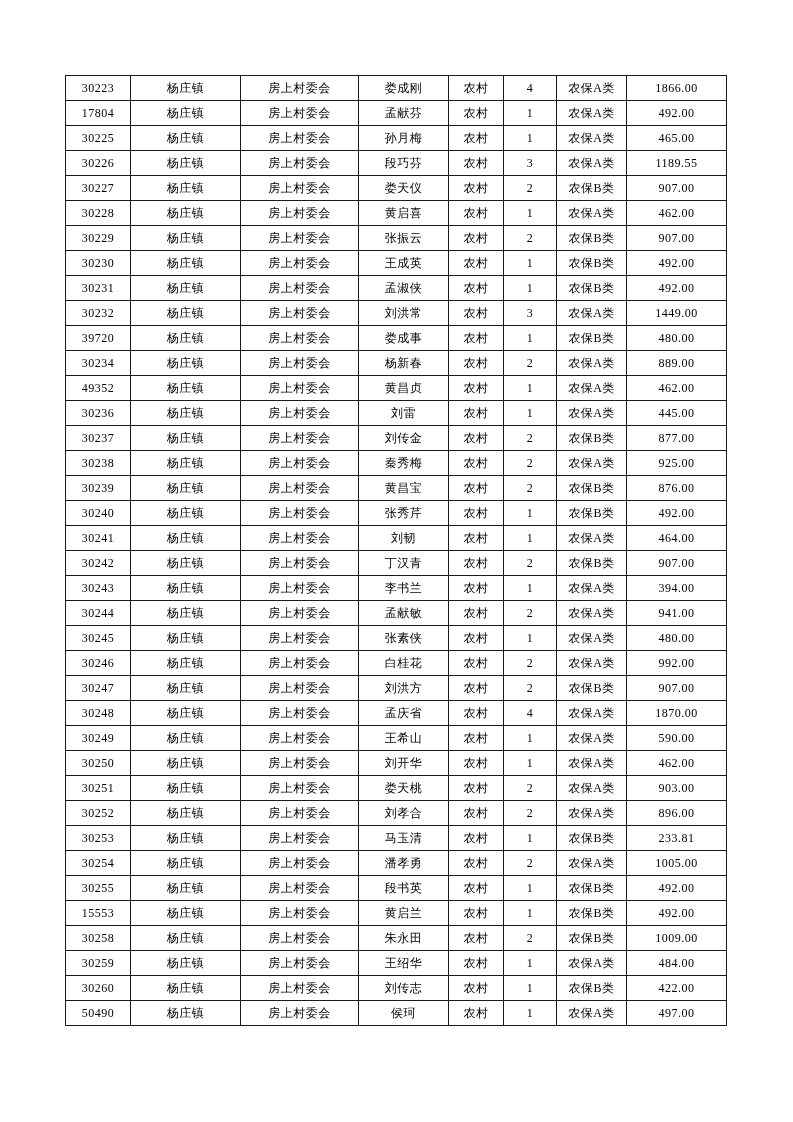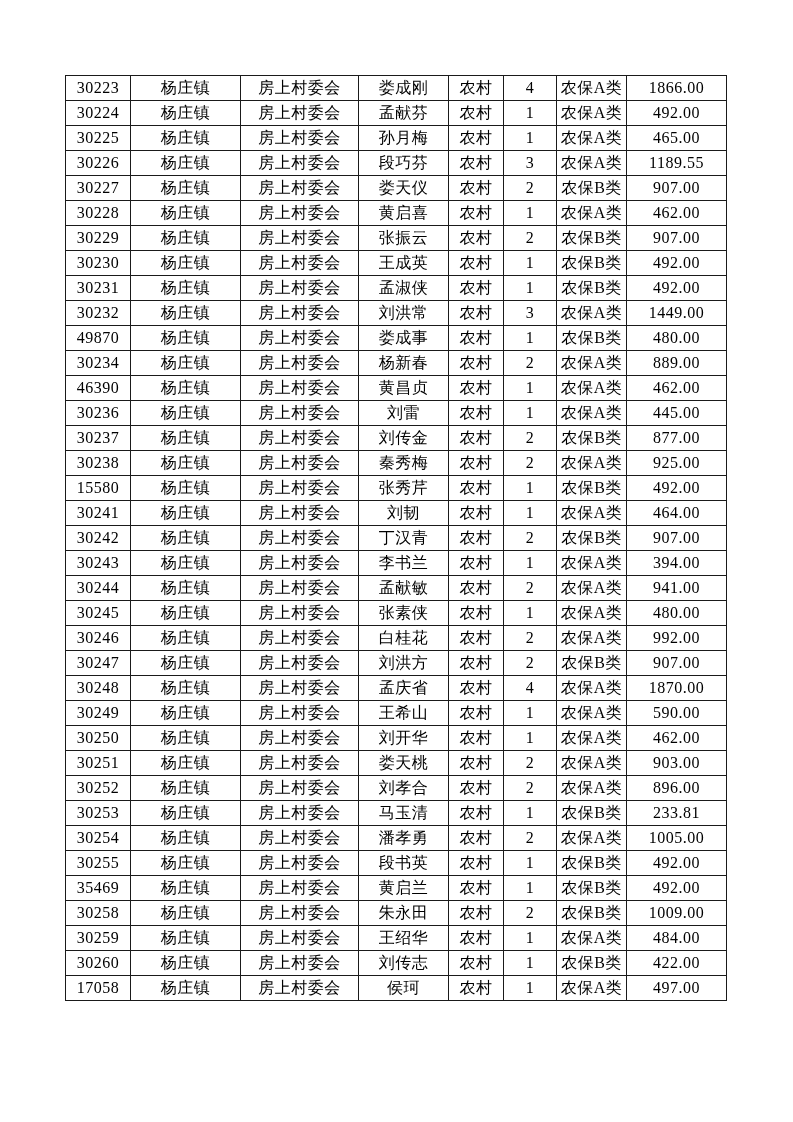--- a/index.html
+++ b/index.html
@@ -15,21 +15,21 @@
     background: #ffffff;
     overflow: hidden;
   }
   table.data-table {
     position: absolute;
     left: 65px;
     top: 75px;
     border-collapse: collapse;
     table-layout: fixed;
     width: 625px;
-    font-size: 16px;
+    font-size: 12px;
     color: #000000;
   }
   table.data-table td {
     border: 1px solid #1a1a1a;
     height: 24px;
     padding: 0 2px;
     text-align: center;
     vertical-align: middle;
     white-space: nowrap;
     overflow: hidden;
@@ -54,21 +54,21 @@
           <td class="col-0">30223</td>
           <td class="col-1">杨庄镇</td>
           <td class="col-2">房上村委会</td>
           <td class="col-3">娄成刚</td>
           <td class="col-4">农村</td>
           <td class="col-5">4</td>
           <td class="col-6">农保A类</td>
           <td class="col-7">1866.00</td>
         </tr>
         <tr>
-          <td class="col-0">30224</td>
+          <td class="col-0">17804</td>
           <td class="col-1">杨庄镇</td>
           <td class="col-2">房上村委会</td>
           <td class="col-3">孟献芬</td>
           <td class="col-4">农村</td>
           <td class="col-5">1</td>
           <td class="col-6">农保A类</td>
           <td class="col-7">492.00</td>
         </tr>
         <tr>
           <td class="col-0">30225</td>
@@ -144,41 +144,41 @@
           <td class="col-0">30232</td>
           <td class="col-1">杨庄镇</td>
           <td class="col-2">房上村委会</td>
           <td class="col-3">刘洪常</td>
           <td class="col-4">农村</td>
           <td class="col-5">3</td>
           <td class="col-6">农保A类</td>
           <td class="col-7">1449.00</td>
         </tr>
         <tr>
-          <td class="col-0">49870</td>
+          <td class="col-0">39720</td>
           <td class="col-1">杨庄镇</td>
           <td class="col-2">房上村委会</td>
           <td class="col-3">娄成事</td>
           <td class="col-4">农村</td>
           <td class="col-5">1</td>
           <td class="col-6">农保B类</td>
           <td class="col-7">480.00</td>
         </tr>
         <tr>
           <td class="col-0">30234</td>
           <td class="col-1">杨庄镇</td>
           <td class="col-2">房上村委会</td>
           <td class="col-3">杨新春</td>
           <td class="col-4">农村</td>
           <td class="col-5">2</td>
           <td class="col-6">农保A类</td>
           <td class="col-7">889.00</td>
         </tr>
         <tr>
-          <td class="col-0">46390</td>
+          <td class="col-0">49352</td>
           <td class="col-1">杨庄镇</td>
           <td class="col-2">房上村委会</td>
           <td class="col-3">黄昌贞</td>
           <td class="col-4">农村</td>
           <td class="col-5">1</td>
           <td class="col-6">农保A类</td>
           <td class="col-7">462.00</td>
         </tr>
         <tr>
           <td class="col-0">30236</td>
@@ -204,21 +204,31 @@
           <td class="col-0">30238</td>
           <td class="col-1">杨庄镇</td>
           <td class="col-2">房上村委会</td>
           <td class="col-3">秦秀梅</td>
           <td class="col-4">农村</td>
           <td class="col-5">2</td>
           <td class="col-6">农保A类</td>
           <td class="col-7">925.00</td>
         </tr>
         <tr>
-          <td class="col-0">15580</td>
+          <td class="col-0">30239</td>
+          <td class="col-1">杨庄镇</td>
+          <td class="col-2">房上村委会</td>
+          <td class="col-3">黄昌宝</td>
+          <td class="col-4">农村</td>
+          <td class="col-5">2</td>
+          <td class="col-6">农保B类</td>
+          <td class="col-7">876.00</td>
+        </tr>
+        <tr>
+          <td class="col-0">30240</td>
           <td class="col-1">杨庄镇</td>
           <td class="col-2">房上村委会</td>
           <td class="col-3">张秀芹</td>
           <td class="col-4">农村</td>
           <td class="col-5">1</td>
           <td class="col-6">农保B类</td>
           <td class="col-7">492.00</td>
         </tr>
         <tr>
           <td class="col-0">30241</td>
@@ -364,21 +374,21 @@
           <td class="col-0">30255</td>
           <td class="col-1">杨庄镇</td>
           <td class="col-2">房上村委会</td>
           <td class="col-3">段书英</td>
           <td class="col-4">农村</td>
           <td class="col-5">1</td>
           <td class="col-6">农保B类</td>
           <td class="col-7">492.00</td>
         </tr>
         <tr>
-          <td class="col-0">35469</td>
+          <td class="col-0">15553</td>
           <td class="col-1">杨庄镇</td>
           <td class="col-2">房上村委会</td>
           <td class="col-3">黄启兰</td>
           <td class="col-4">农村</td>
           <td class="col-5">1</td>
           <td class="col-6">农保B类</td>
           <td class="col-7">492.00</td>
         </tr>
         <tr>
           <td class="col-0">30258</td>
@@ -404,21 +414,21 @@
           <td class="col-0">30260</td>
           <td class="col-1">杨庄镇</td>
           <td class="col-2">房上村委会</td>
           <td class="col-3">刘传志</td>
           <td class="col-4">农村</td>
           <td class="col-5">1</td>
           <td class="col-6">农保B类</td>
           <td class="col-7">422.00</td>
         </tr>
         <tr>
-          <td class="col-0">17058</td>
+          <td class="col-0">50490</td>
           <td class="col-1">杨庄镇</td>
           <td class="col-2">房上村委会</td>
           <td class="col-3">侯珂</td>
           <td class="col-4">农村</td>
           <td class="col-5">1</td>
           <td class="col-6">农保A类</td>
           <td class="col-7">497.00</td>
         </tr>
       </tbody>
   </table>

